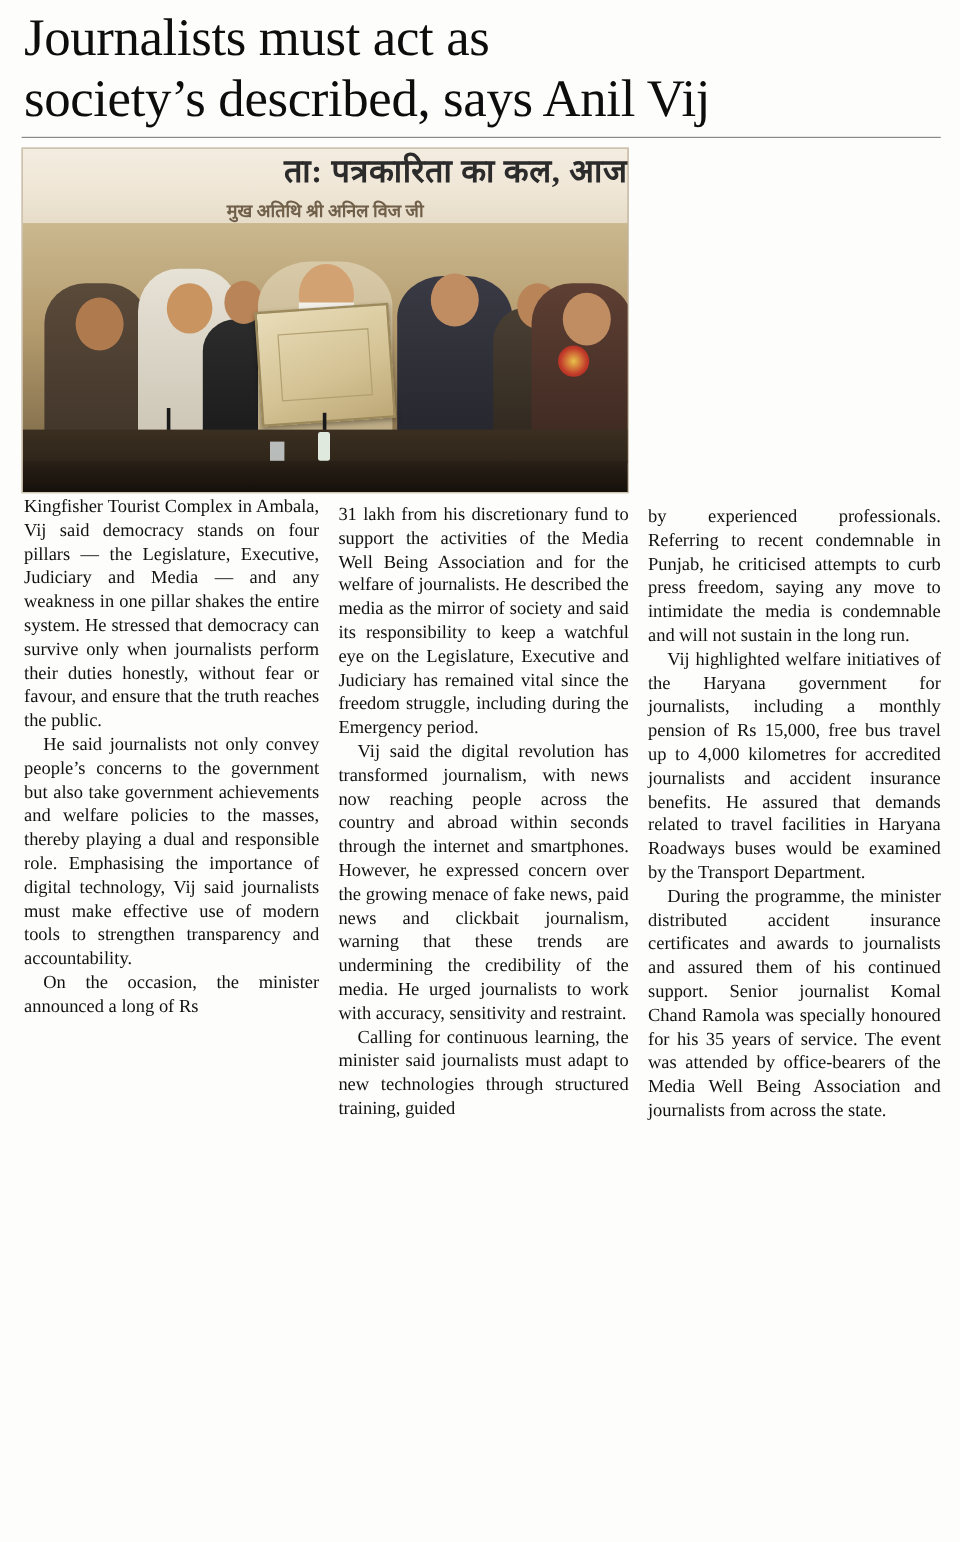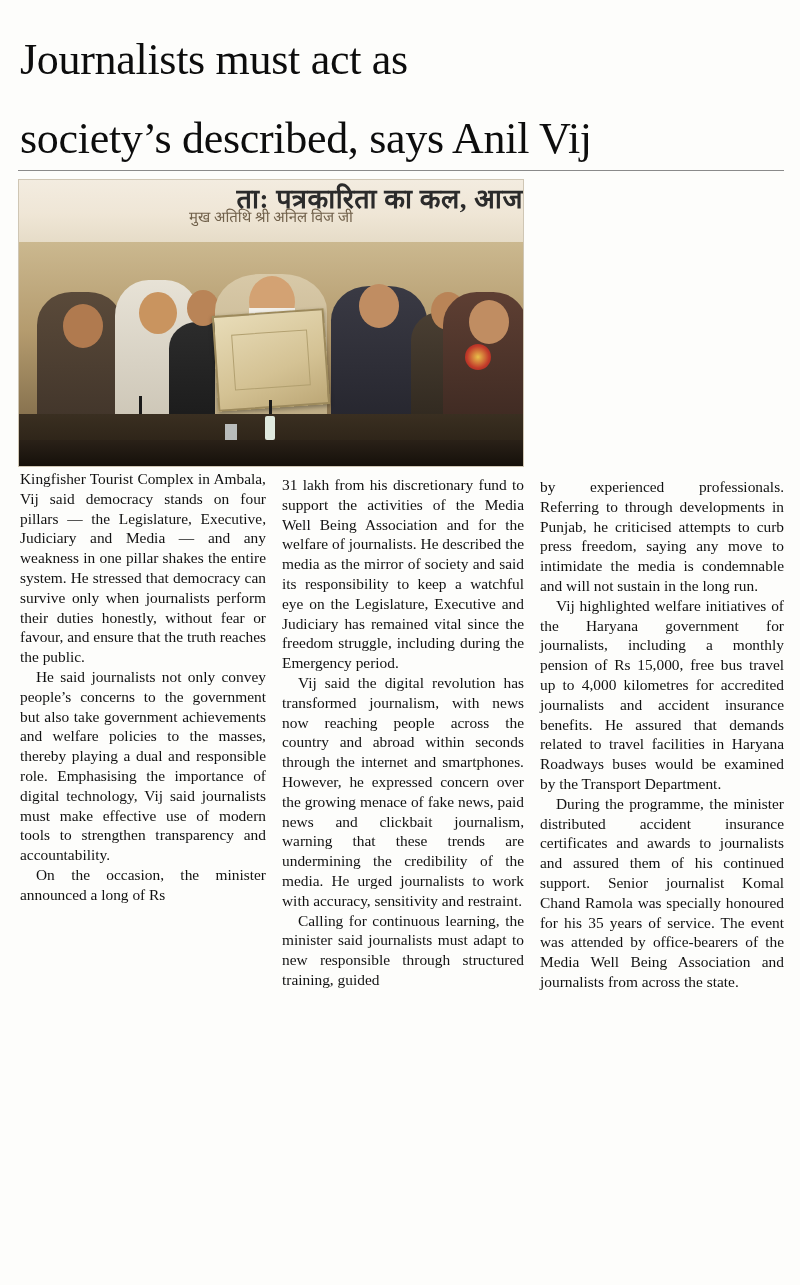--- a/index.html
+++ b/index.html
@@ -25,21 +25,21 @@
   .headline {
     font-family: "Liberation Serif", serif;
     font-size: 44px;
     line-height: 1.16;
     font-weight: 400;
     letter-spacing: -0.3px;
     color: #0d0d0d;
     margin: 0 0 2px 0;
     padding: 0 4px;
   }
-  .headline .l1, .headline .l2 { display: block; white-space: nowrap; margin-top: 28px; }
+  .headline .l1, .headline .l2 { display: block; white-space: nowrap; }
   .rule {
     border: none;
     border-top: 1px solid #8a8a8a;
     margin: 6px 2px 8px 2px;
   }
   .body-wrap {
     display: flex;
     gap: 0px;
     height: 1100px;
   }
@@ -103,27 +103,28 @@
     text-align: right;
     font-size: 27px;
     font-weight: bold;
     color: #2b2b2b;
     font-family: "Liberation Serif", serif;
     letter-spacing: 0.5px;
     white-space: nowrap;
   }
   .banner-sub {
     position: absolute;
-    top: 28px;
+    top: 44px;
     left: 0; right: 0;
     text-align: center;
     font-size: 15px;
     color: #5b4a33;
     white-space: nowrap;
     opacity: .85;
+    font-weight: bold;
   }
   .backdrop {
     position: absolute;
     top: 62px; left: 0; right: 0; bottom: 0;
     background: linear-gradient(180deg,#cbb88f 0%, #b49b6e 40%, #6d5a3c 100%);
   }
   .stage {
     position: absolute;
     left: 0; right: 0; bottom: 0;
     height: 52px;
@@ -239,24 +240,24 @@
           <div class="mic" style="left:250px;bottom:26px;height:40px;"></div>
 
           <div class="stage"></div>
           <div class="table-front"></div>
           <div style="position:absolute;left:246px;bottom:26px;width:10px;height:24px;background:#dfe9de;border-radius:2px;"></div>
           <div style="position:absolute;left:206px;bottom:26px;width:12px;height:16px;background:rgba(230,238,240,.75);"></div>
         </div>
       </div>
       <p class="nofirst">31 lakh from his discretionary fund to support the activities of the Media Well Being Association and for the welfare of journalists. He described the media as the mirror of society and said its responsibility to keep a watchful eye on the Legislature, Executive and Judiciary has remained vital since the freedom struggle, including during the Emergency period.</p>
       <p>Vij said the digital revolution has transformed journalism, with news now reaching people across the country and abroad within seconds through the internet and smartphones. However, he expressed concern over the growing menace of fake news, paid news and clickbait journalism, warning that these trends are undermining the credibility of the media. He urged journalists to work with accuracy, sensitivity and restraint.</p>
-      <p>Calling for continuous learning, the minister said journalists must adapt to new responsible through structured training, guided</p>
+      <p>Calling for continuous learning, the minister said journalists must adapt to new technologies through structured training, guided</p>
     </div>
 
     <div class="col last">
       <div style="height:298px;"></div>
-      <p class="nofirst">by experienced professionals. Referring to through developments in Punjab, he criticised attempts to curb press freedom, saying any move to intimidate the media is condemnable and will not sustain in the long run.</p>
+      <p class="nofirst">by experienced professionals. Referring to recent condemnable in Punjab, he criticised attempts to curb press freedom, saying any move to intimidate the media is condemnable and will not sustain in the long run.</p>
       <p>Vij highlighted welfare initiatives of the Haryana government for journalists, including a monthly pension of Rs 15,000, free bus travel up to 4,000 kilometres for accredited journalists and accident insurance benefits. He assured that demands related to travel facilities in Haryana Roadways buses would be examined by the Transport Department.</p>
       <p>During the programme, the minister distributed accident insurance certificates and awards to journalists and assured them of his continued support. Senior journalist Komal Chand Ramola was specially honoured for his 35 years of service. The event was attended by office-bearers of the Media Well Being Association and journalists from across the state.</p>
     </div>
 
   </div>
 </div>
 
 </body></html>

